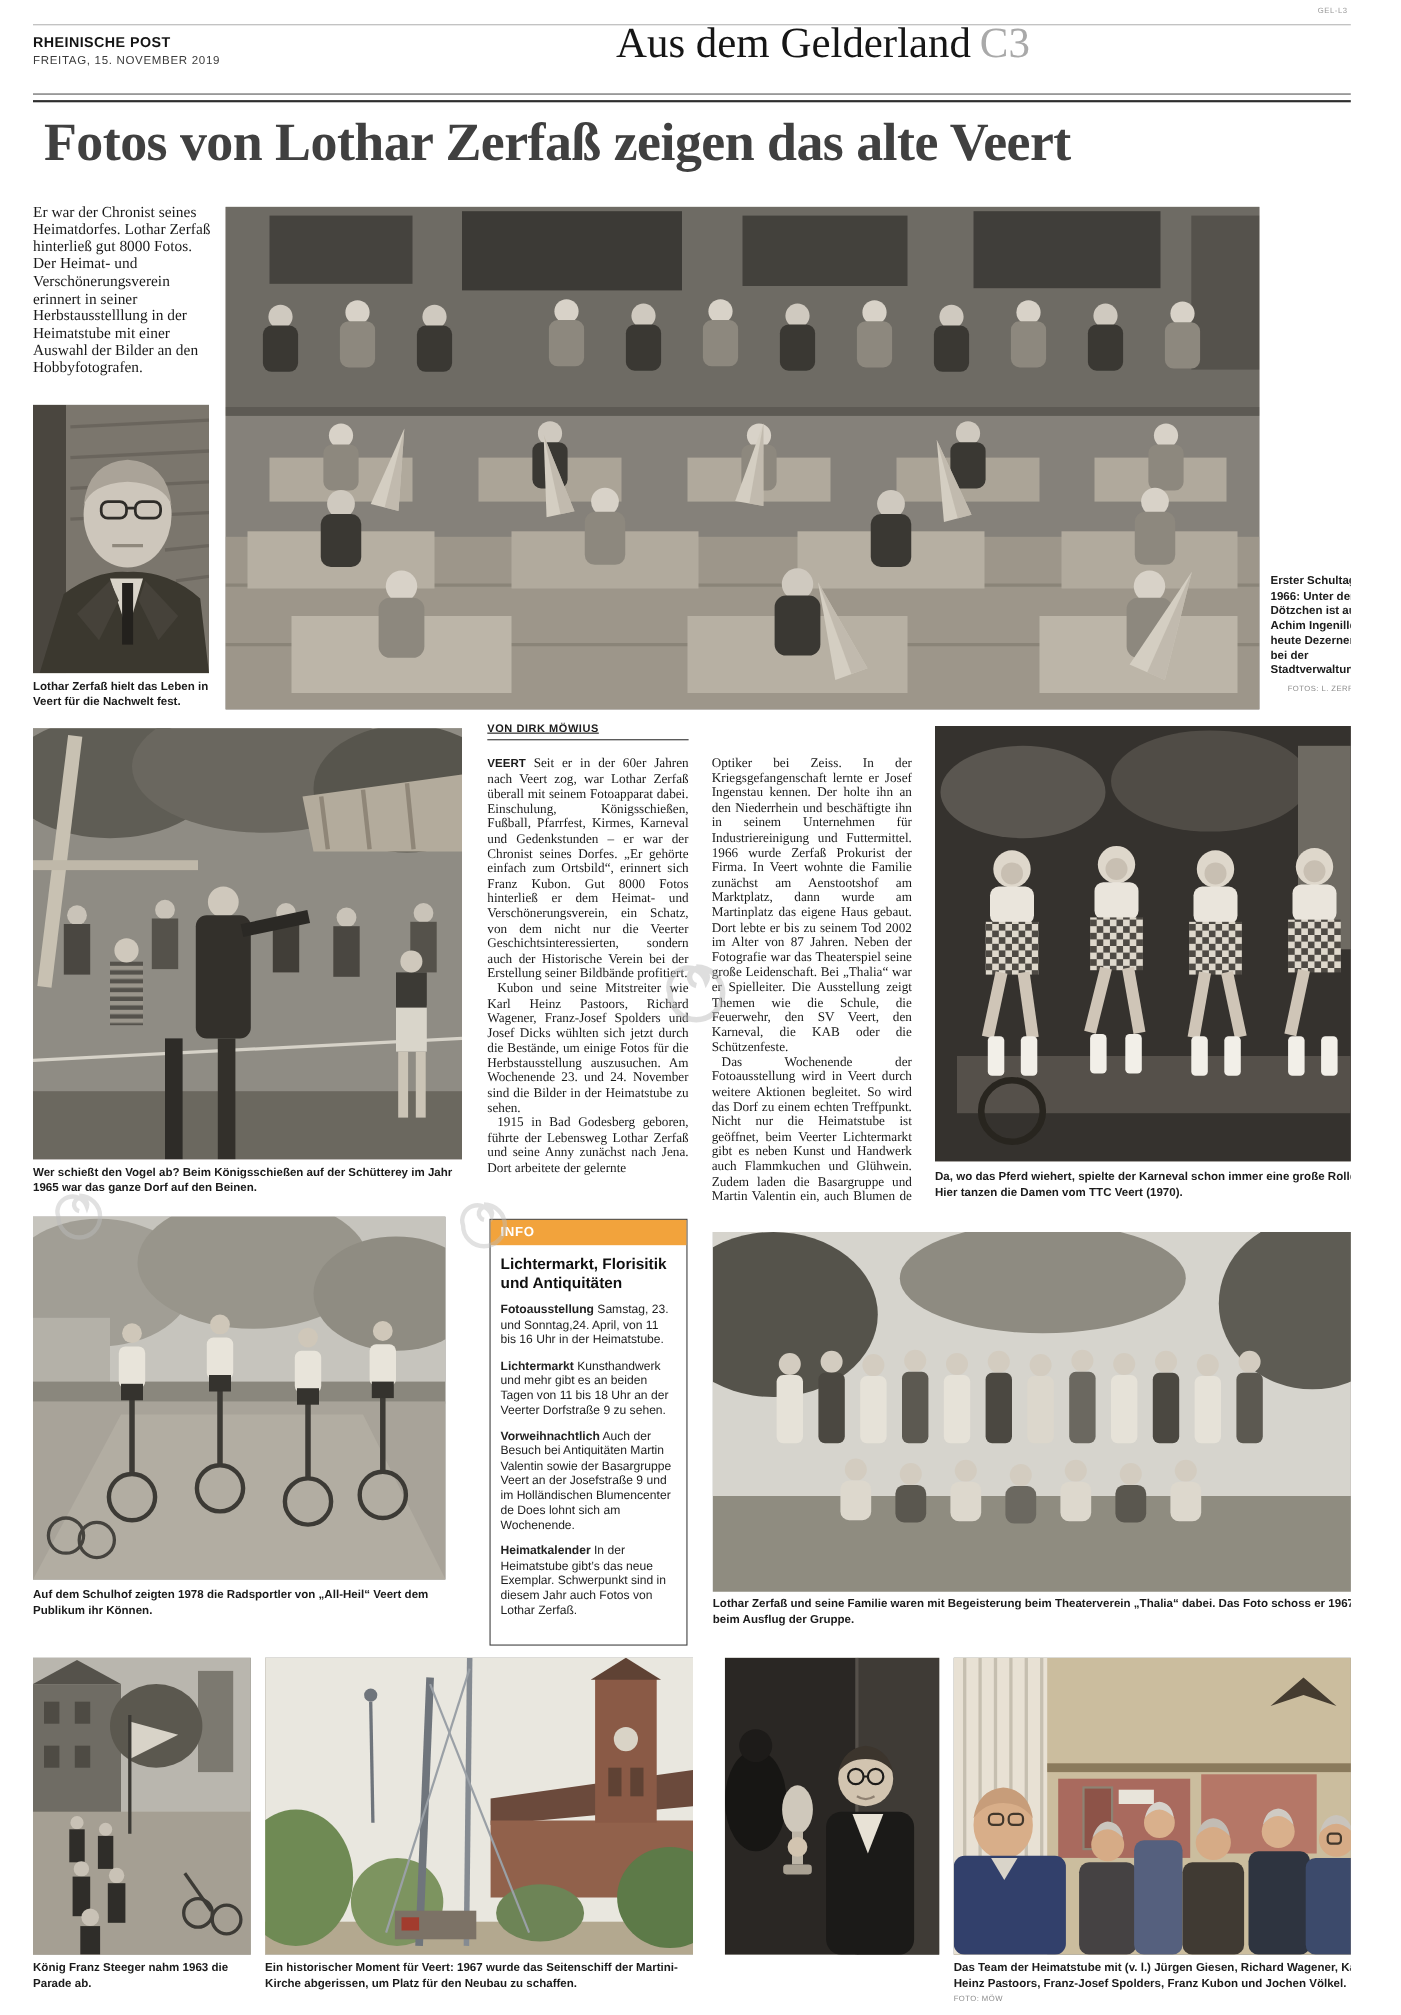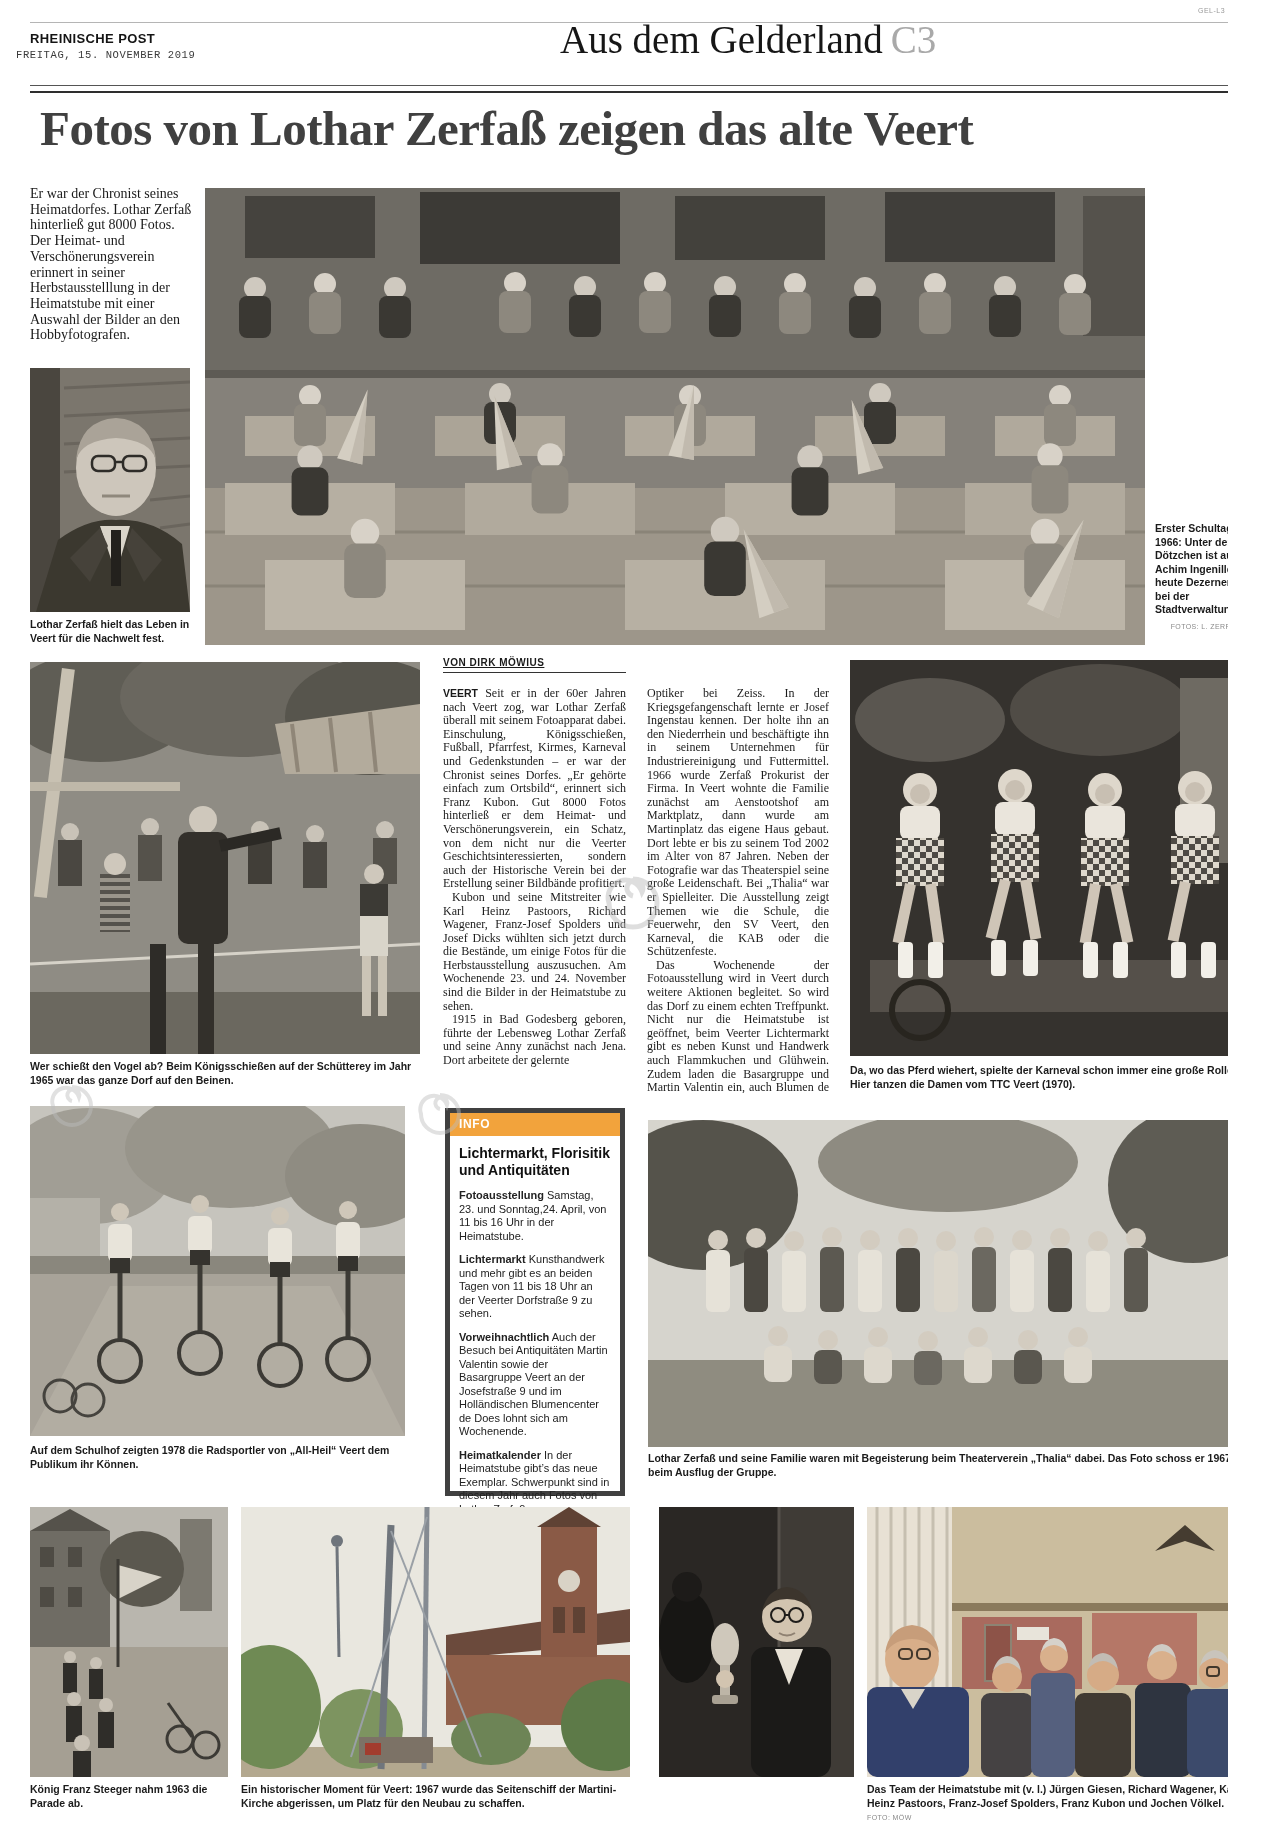--- a/index.html
+++ b/index.html
@@ -4,21 +4,21 @@
 <style>
   html,body{margin:0;padding:0;background:#ffffff;}
   #page{position:relative;width:1228px;height:1832px;background:#fff;overflow:hidden;
         font-family:"Liberation Serif",serif;color:#111;}
   
   .corner-code{position:absolute;left:1198px;top:7px;font-family:"Liberation Sans",sans-serif;
                font-size:7px;color:#999;letter-spacing:.5px;}
   .hairline{position:absolute;left:30px;top:22px;width:1214px;border-top:1px solid #b5b5b5;}
   .masthead{position:absolute;left:30px;top:31px;font-family:"Liberation Sans",sans-serif;
             font-weight:bold;font-size:13px;letter-spacing:.4px;color:#141414;}
-  .issue-date{position:absolute;left:16px;top:49px;font-family:Liberation Mono, monospace;
+  .issue-date{position:absolute;left:30px;top:49px;font-family:Liberation Sans, sans-serif;
               font-size:10.5px;letter-spacing:.6px;color:#3a3a3a;}
   .section-title{position:absolute;left:560px;top:17px;width:684px;
                  font-size:39px;line-height:46px;color:#161616;}
   .section-title .pageno{color:#a9a9a9;margin-left:8px;}
   .double-rule{position:absolute;left:30px;top:85px;width:1214px;height:5px;
                border-top:1px solid #555;border-bottom:2.5px solid #2e2e2e;}
   .headline{position:absolute;left:40px;top:102px;width:1210px;font-weight:bold;
             font-size:49px;line-height:54px;letter-spacing:-.5px;color:#404040;}
   
   .intro{position:absolute;left:30px;top:186px;width:168px;font-size:14px;line-height:15.7px;
@@ -37,21 +37,21 @@
   .caption{position:absolute;font-family:"Liberation Sans",sans-serif;font-weight:bold;
            font-size:10.5px;line-height:13.5px;color:#1b1b1b;}
   .credit{font-family:"Liberation Sans",sans-serif;font-weight:normal;font-size:7px;
           color:#8a8a8a;letter-spacing:.4px;}
   .side-caption{position:absolute;left:1155px;top:522px;width:90px;
                 font-family:"Liberation Sans",sans-serif;font-weight:bold;
                 font-size:10.5px;line-height:13.5px;color:#1b1b1b;}
   .side-caption .credit{display:block;text-align:right;margin-top:3px;}
   
   .info-box{position:absolute;left:445px;top:1108px;width:180px;height:388px;
-            border:5px solid #404040;background:#fff;box-sizing:border-box;}
+            border:1px solid #404040;background:#fff;box-sizing:border-box;}
   .info-header{background:#f2a33c;color:#ffffff;font-family:"Liberation Sans",sans-serif;
                font-weight:bold;font-size:12px;line-height:23px;padding-left:9px;letter-spacing:.6px;}
   .info-title{font-family:"Liberation Sans",sans-serif;font-weight:bold;font-size:14px;
               line-height:17px;margin:9px 9px 2px 9px;color:#101010;}
   .info-item{font-family:"Liberation Sans",sans-serif;font-size:11px;line-height:13.5px;
              margin:10px 9px 0 9px;color:#222;}
   .info-item .lead{font-weight:bold;}
   .watermark{position:absolute;opacity:.45;pointer-events:none;}
 </style>
 </head>

